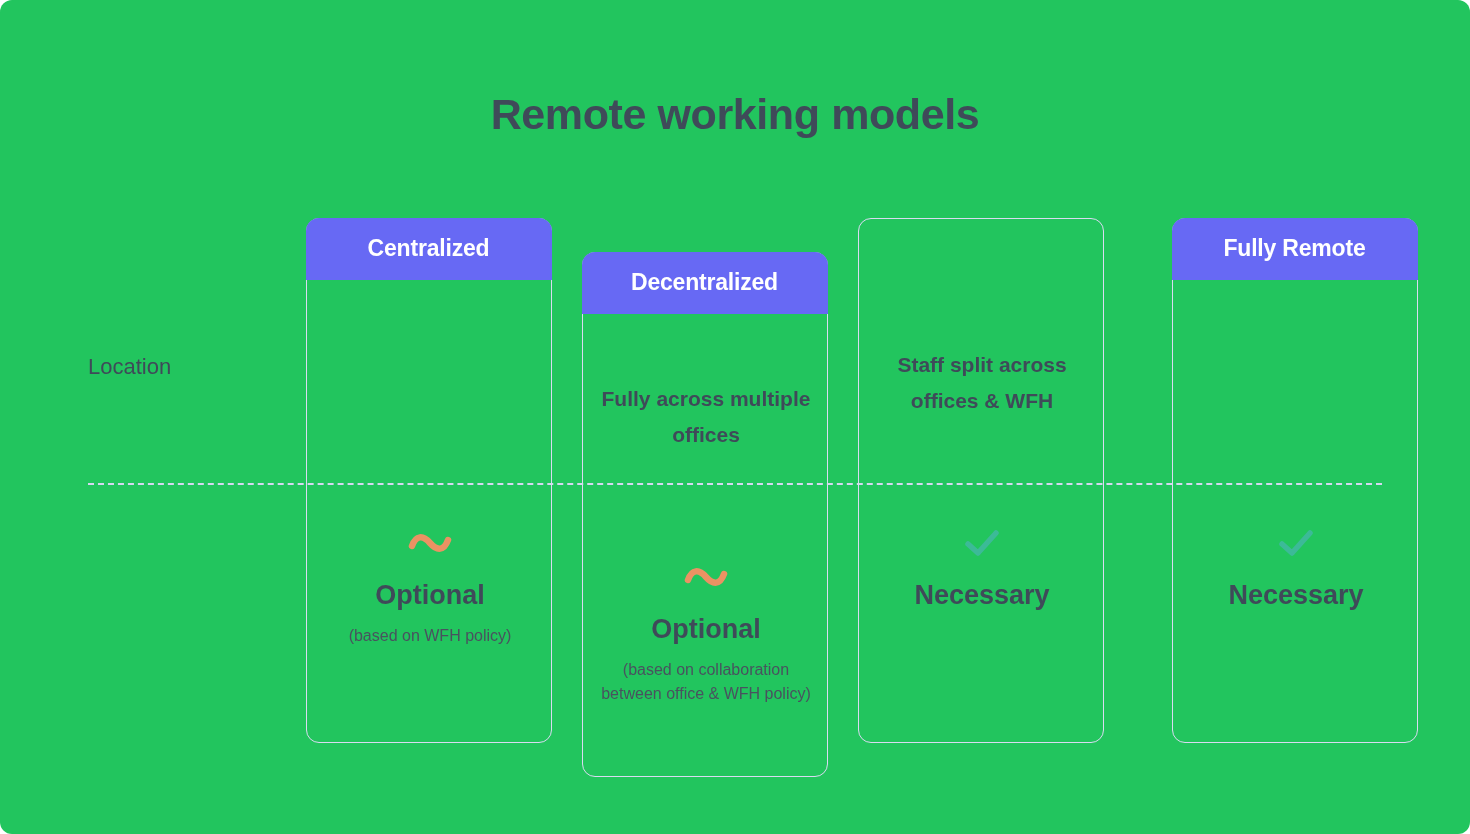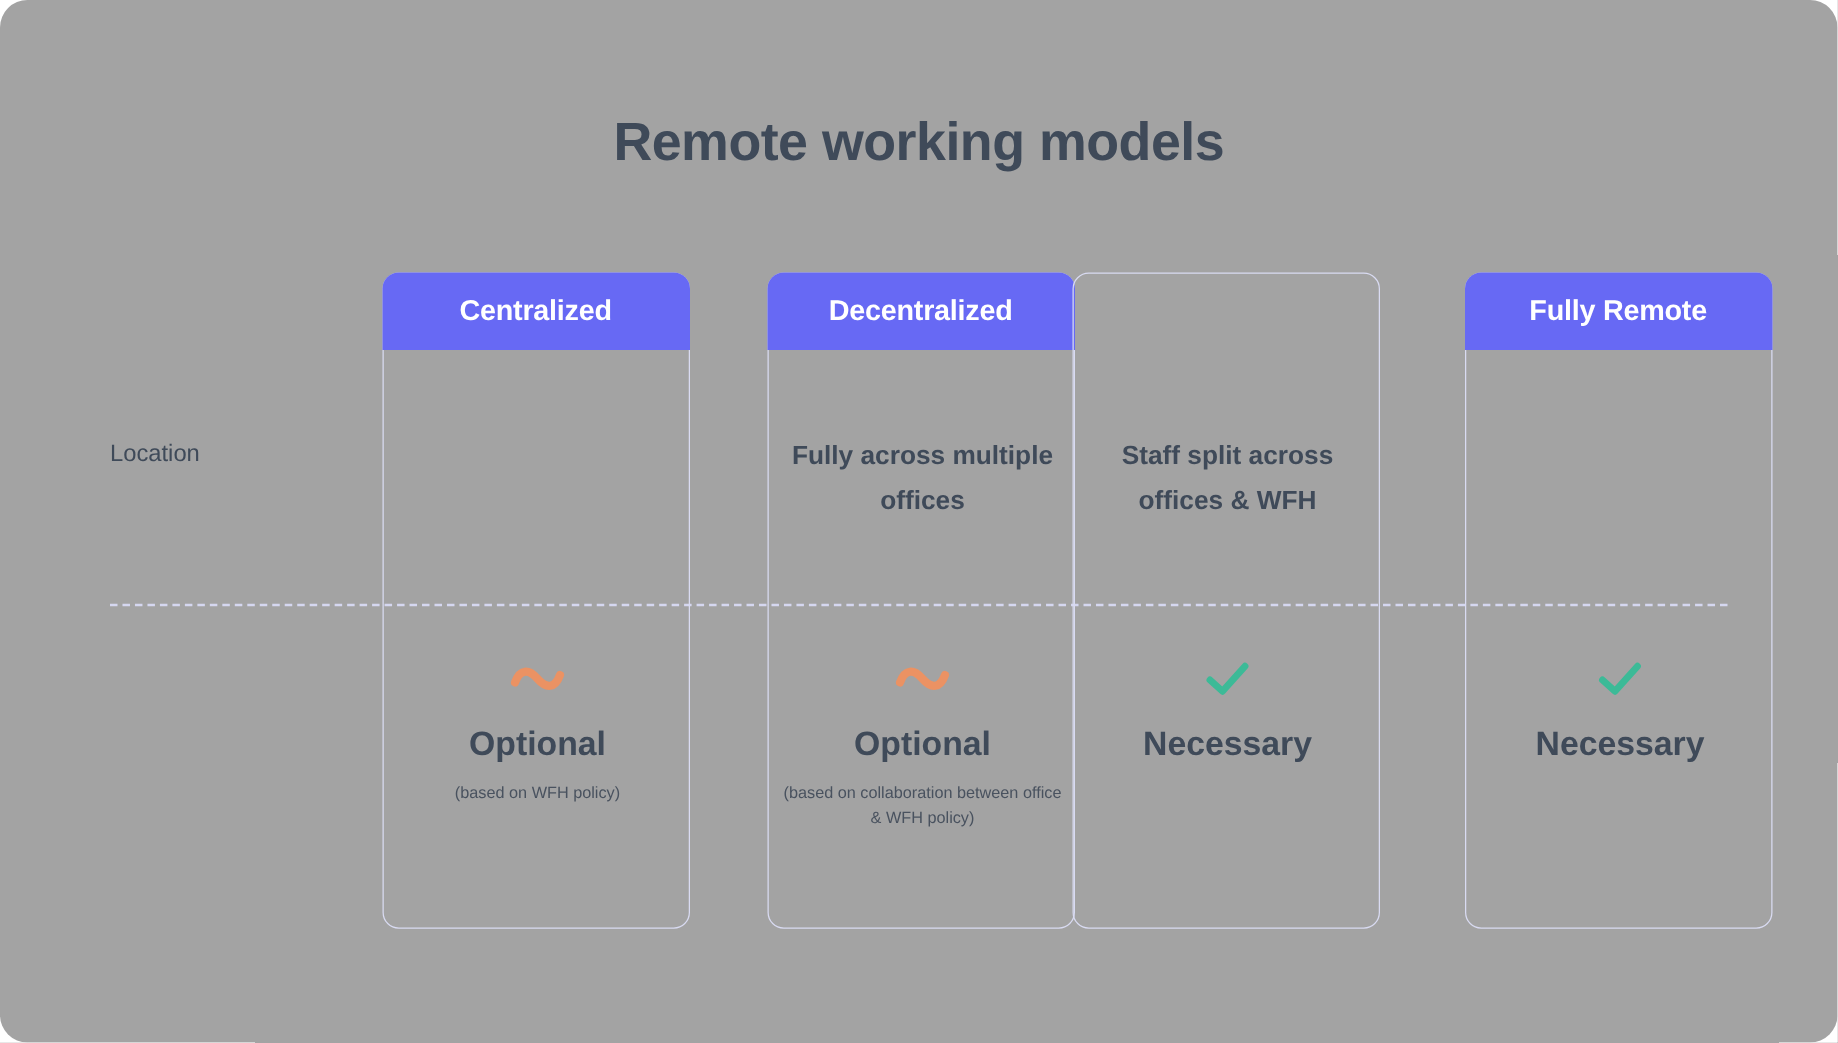--- a/index.html
+++ b/index.html
@@ -10,22 +10,22 @@
   body {
     width: 1470px;
     height: 834px;
     font-family: "Liberation Sans", sans-serif;
     overflow: hidden;
   }
   .page {
     position: relative;
     width: 1470px;
     height: 834px;
-    background: #a3a3a3;
-    border-radius: 22px;
+    background: #22c55e;
+    border-radius: 12px;
     overflow: hidden;
     box-sizing: border-box;
   }
   .page-title {
     position: absolute;
     top: 90px;
     left: 0;
     width: 1470px;
     text-align: center;
     font-size: 43px;
@@ -46,21 +46,21 @@
   
   .row-labels {
     position: absolute;
     left: 88px;
     top: 0;
     width: 200px;
     height: 528px;
   }
   .row-label {
     position: absolute;
-    font-size: 19px;
+    font-size: 22px;
     color: #3f4a59;
     line-height: 1.62;
     font-weight: normal;
   }
   .row-label.r1 { top: 131px; }
   .row-label.r2 { top: 326px; width: 175px; }
 
   
   .row-divider {
     position: absolute;
@@ -83,21 +83,21 @@
     position: absolute;
     top: 0;
     width: 246px;
     height: 525px;
     border: 1.5px solid #d9dbf2;
     border-radius: 13px;
     background: transparent;
     box-sizing: border-box;
   }
   .card.c0 { left: 306px; }
-  .card.c1 { left: 614px; }
+  .card.c1 { left: 582px; margin-top: 34px; }
   .card.c2 { left: 858px; }
   .card.c3 { left: 1134px; margin-left: 38px; }
 
   .card-header {
     position: absolute;
     left: -1.5px;
     top: -1.5px;
     width: 246px;
     height: 62px;
     background: #6769f4;
@@ -141,21 +141,21 @@
     color: #3f4a59;
     line-height: 1.72;
   }
   .cell-strong {
     font-size: 27px;
     font-weight: bold;
     color: #3f4a59;
     line-height: 1.5;
   }
   .cell-note {
-    font-size: 13px;
+    font-size: 16px;
     font-weight: normal;
     color: #49525f;
     line-height: 1.55;
     margin-top: 8px;
   }
 
   
   .status-icon {
     height: 44px;
     display: flex;

